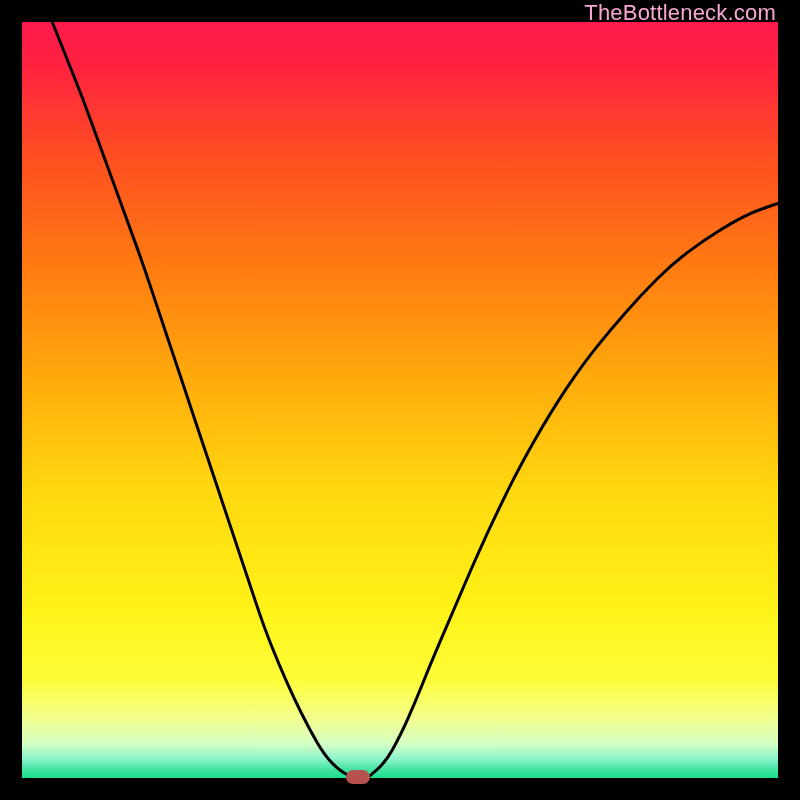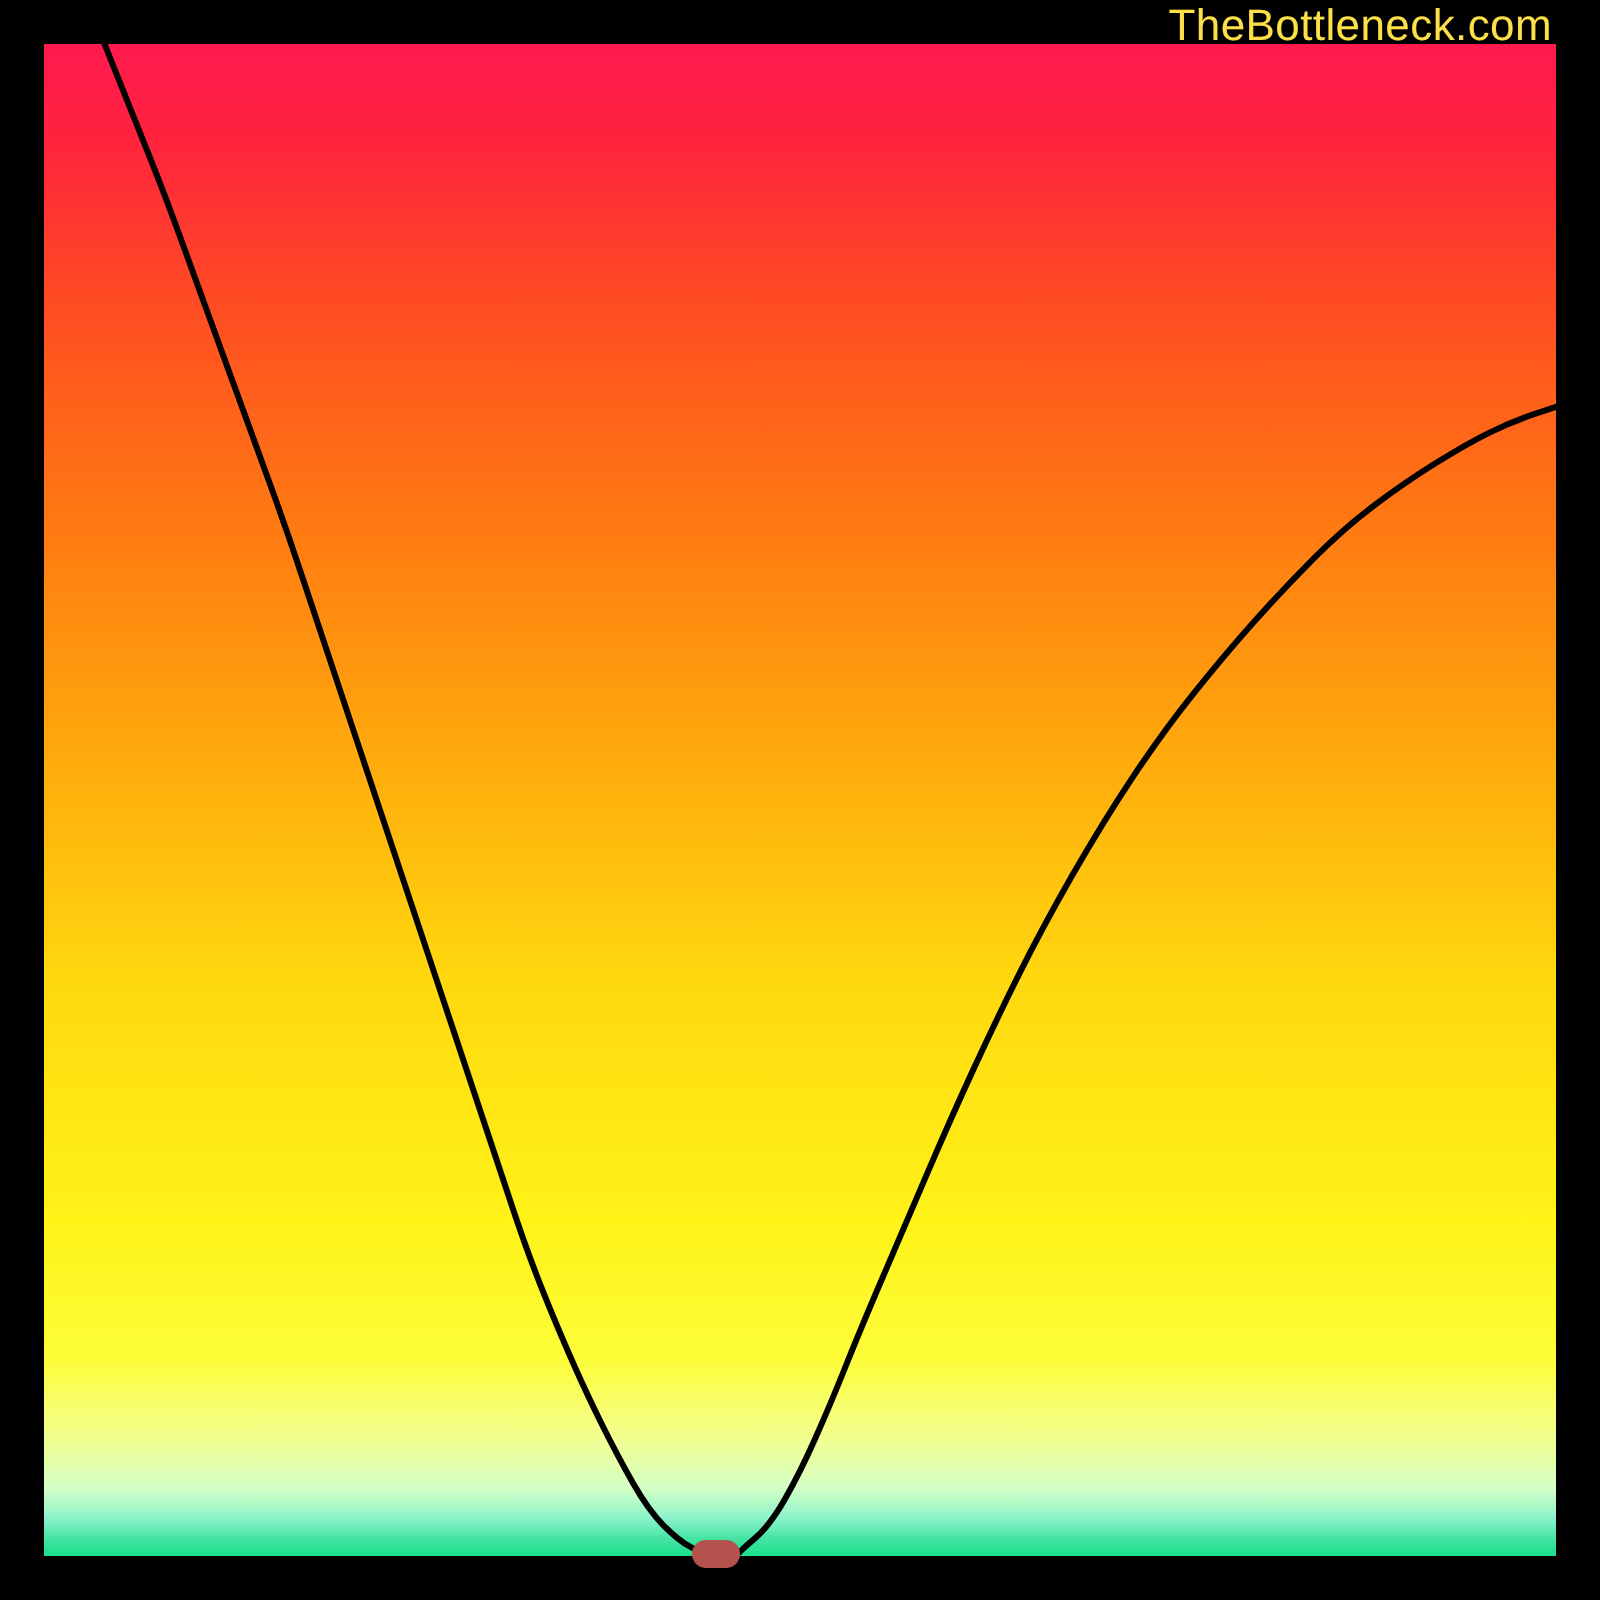--- a/index.html
+++ b/index.html
@@ -23,21 +23,21 @@
     position: absolute;
     left: 0;
     top: 0;
     width: 756px;
     height: 756px;
   }
   .watermark {
     position: absolute;
     top: 0;
     right: 24px;
-    color: #fde047;
+    color: #f9a8d4;
     font-size: 22px;
     font-weight: 500;
     letter-spacing: 0.2px;
   }
   .marker {
     position: absolute;
     width: 24px;
     height: 14px;
     background: #b6524e;
     border-radius: 7px;

